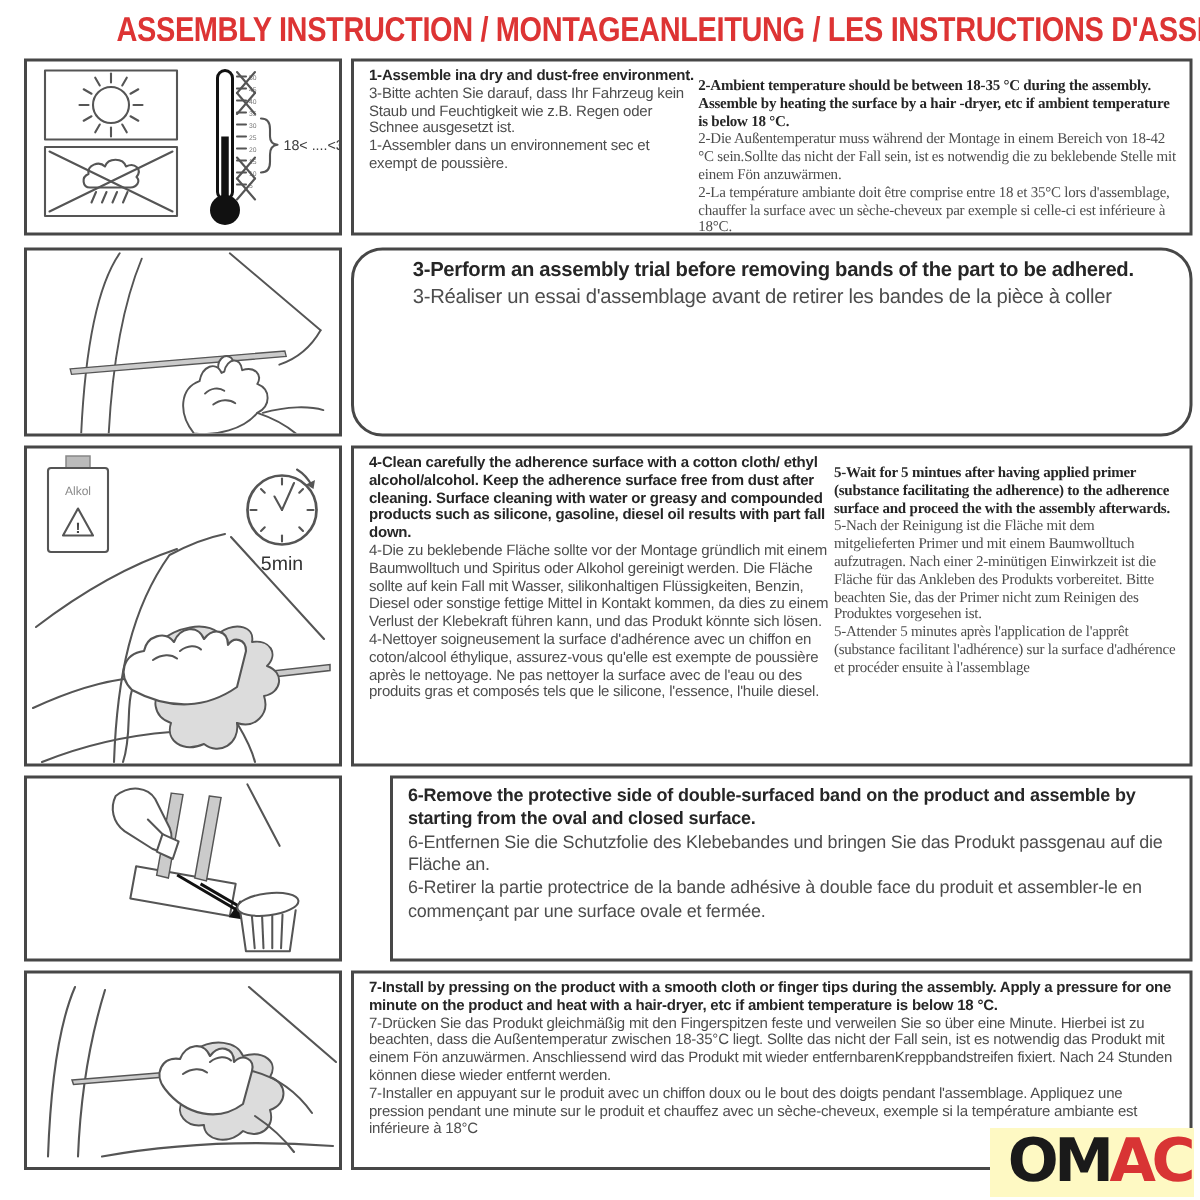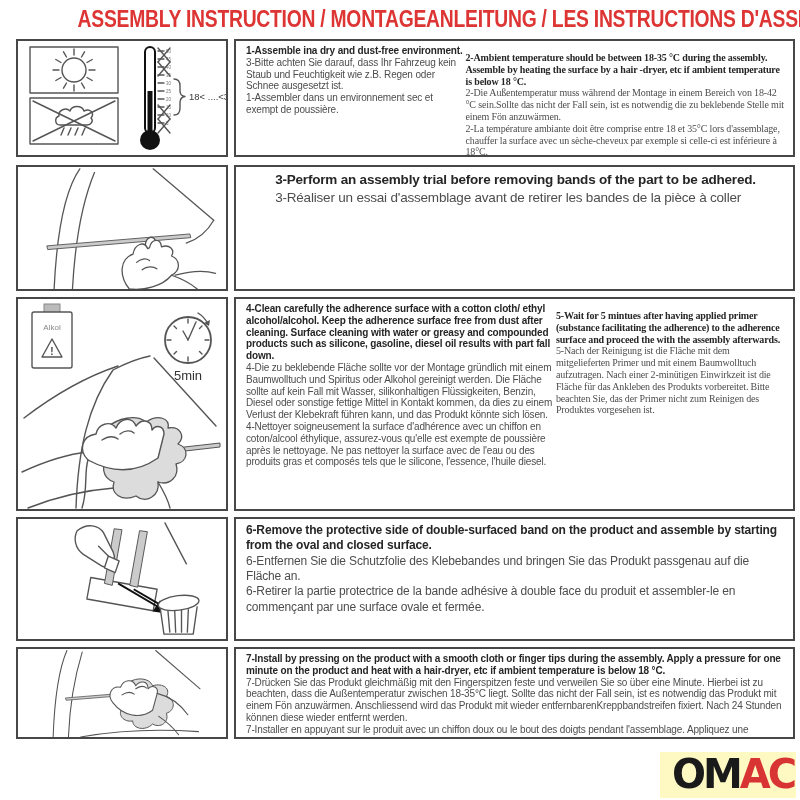--- a/index.html
+++ b/index.html
@@ -6,32 +6,32 @@
   .page{position:relative;width:800px;height:800px;background:#fff;
         font-family:"Liberation Sans",sans-serif;overflow:hidden;}
   .title{height:33px;padding-top:6px;text-align:center;white-space:nowrap;}
   .title-inner{display:inline-block;transform:scaleX(0.84);transform-origin:center;
         font-size:23px;font-weight:bold;letter-spacing:-0.3px;color:#dd3434;}
   .row{display:flex;gap:6px;margin:0 5px 8px 16px;align-items:stretch;}
   .r1{height:118px;margin-bottom:8px;}
   .r2{height:126px;margin-bottom:6px;}
   .r3{height:214px;margin-bottom:6px;}
   .r4{height:124px;margin-bottom:6px;}
-  .r5{height:92px;margin-bottom:0;}
+  .r5{height:133px;margin-bottom:0;}
   .illus{width:212px;flex:none;border:2px solid #474747;background:#fff;box-sizing:border-box;overflow:hidden;}
   .illus svg{display:block;width:100%;height:100%;}
   .tbox{flex:1;border:2px solid #474747;background:#fff;box-sizing:border-box;
         padding:4px 8px 4px 10px;overflow:hidden;
         display:flex;flex-direction:row;justify-content:flex-start;}
   .tbox p{margin:0;font-size:10px;line-height:1.18;letter-spacing:-0.15px;color:#4d4d4d;}
   .tbox p.b{font-weight:bold;color:#262626;}
   .step + .step{margin-top:7px;font-family:Liberation Serif, serif;}
-  .tbox.mid{justify-content:center;}
+  .tbox.mid{justify-content:center;border-radius:21px;}
   .tbox.mid p{font-size:13.5px;line-height:1.3;letter-spacing:-0.2px;}
-  .tbox.mid2{justify-content:flex-start;}
+  .tbox.mid2{justify-content:flex-start;margin-left:26px;}
   .tbox.mid2 p{font-size:12px;line-height:1.28;}
   .logo{position:absolute;top:752px;right:4px;background:#fef9c3;padding:2px 2px 4px 12px;
         font-family:"DejaVu Sans",sans-serif;font-size:40px;font-weight:bold;
         letter-spacing:-3px;line-height:1;}
   .logo .lb{color:#1a1a1a;}
   .logo .lr{color:#d83434;}
   .art{stroke:#555;fill:none;stroke-width:1.4;stroke-linecap:round;stroke-linejoin:round;}
   .artf{stroke:#555;fill:#fff;stroke-width:1.4;stroke-linecap:round;stroke-linejoin:round;}
   .gray{stroke:#555;fill:#cbcbcb;stroke-width:1;}
   .cloth{stroke:#555;fill:#dcdcdc;stroke-width:1.3;stroke-linejoin:round;}
@@ -212,20 +212,21 @@
     </div>
     <div class="tbox">
       <div class="step">
         <p class="b">4-Clean carefully the adherence surface with a cotton cloth/ ethyl alcohol/alcohol. Keep the adherence surface free from dust after cleaning. Surface cleaning with water or greasy and compounded products such as silicone, gasoline, diesel oil results with part fall down.</p>
         <p>4-Die zu beklebende Fläche sollte vor der Montage gründlich mit einem Baumwolltuch und Spiritus oder Alkohol gereinigt werden. Die Fläche sollte auf kein Fall mit Wasser, silikonhaltigen Flüssigkeiten, Benzin, Diesel oder sonstige fettige Mittel in Kontakt kommen, da dies zu einem Verlust der Klebekraft führen kann, und das Produkt könnte sich lösen.</p>
         <p>4-Nettoyer soigneusement la surface d'adhérence avec un chiffon en coton/alcool éthylique, assurez-vous qu'elle est exempte de poussière après le nettoyage. Ne pas nettoyer la surface avec de l'eau ou des produits gras et composés tels que le silicone, l'essence, l'huile diesel.</p>
       </div>
       <div class="step">
         <p class="b">5-Wait for 5 mintues after having applied primer (substance facilitating the adherence) to the adherence surface and proceed the with the assembly afterwards.</p>
         <p>5-Nach der Reinigung ist die Fläche mit dem mitgelieferten Primer und mit einem Baumwolltuch aufzutragen. Nach einer 2-minütigen Einwirkzeit ist die Fläche für das Ankleben des Produkts vorbereitet. Bitte beachten Sie, das der Primer nicht zum Reinigen des Produktes vorgesehen ist.</p>
+        <p>5-Attender 5 minutes après l'application de l'apprêt (substance facilitant l'adhérence) sur la surface d'adhérence et procéder ensuite à l'assemblage</p>
       </div>
     </div>
   </section>
 
   <section class="row r4">
     <div class="illus">
       <svg viewBox="0 0 208 123">
         <path d="M148,4 L170,46" class="art" stroke-width="1.1"></path>
         <polygon points="72,60 140,72 136,94 68,82" class="artf"></polygon>
         <polygon points="96,10 104,11 94,68 86,66" class="gray"></polygon>
@@ -276,21 +277,21 @@
           <path d="M150,58 C166,62 180,72 190,86" class="art"></path>
           <path d="M152,88 C164,96 172,104 178,112" class="art"></path>
         </g>
         <path d="M50,115 C100,106 150,104 204,108" class="art"></path>
       </svg>
     </div>
     <div class="tbox">
       <div class="step">
         <p class="b">7-Install by pressing on the product with a smooth cloth or finger tips during the assembly. Apply a pressure for one minute on the product and heat with a hair-dryer, etc if ambient temperature is below 18 °C.</p>
         <p>7-Drücken Sie das Produkt gleichmäßig mit den Fingerspitzen feste und verweilen Sie so über eine Minute. Hierbei ist zu beachten, dass die Außentemperatur zwischen 18-35°C liegt. Sollte das nicht der Fall sein, ist es notwendig das Produkt mit einem Fön anzuwärmen. Anschliessend wird das Produkt mit wieder entfernbarenKreppbandstreifen fixiert. Nach 24 Stunden können diese wieder entfernt werden.</p>
-        <p>7-Installer en appuyant sur le produit avec un chiffon doux ou le bout des doigts pendant l'assemblage. Appliquez une pression pendant une minute sur le produit et chauffez avec un sèche-cheveux, exemple si la température ambiante est inférieure à 19°C</p>
+        <p>7-Installer en appuyant sur le produit avec un chiffon doux ou le bout des doigts pendant l'assemblage. Appliquez une pression pendant une minute sur le produit et chauffez avec un sèche-cheveux, exemple si la température ambiante est inférieure à 18°C</p>
       </div>
     </div>
   </section>
 
   <div class="logo">
     <span class="lb">OM</span><span class="lr">AC</span>
   </div>
 
 </div>
 

